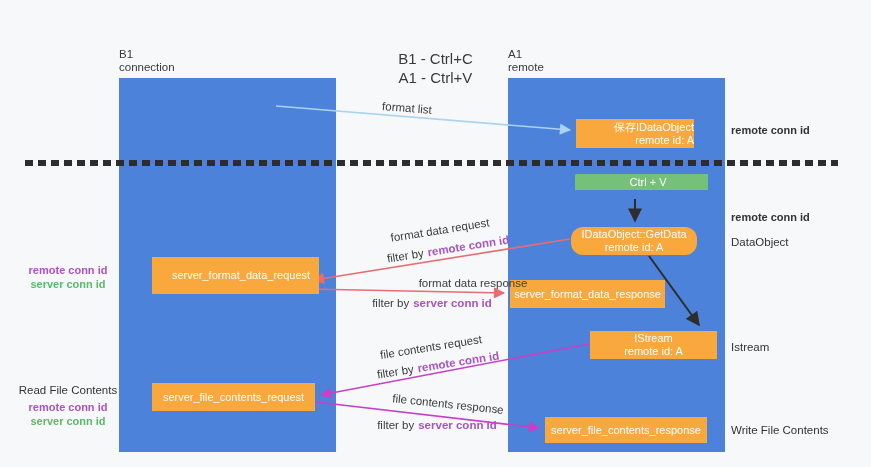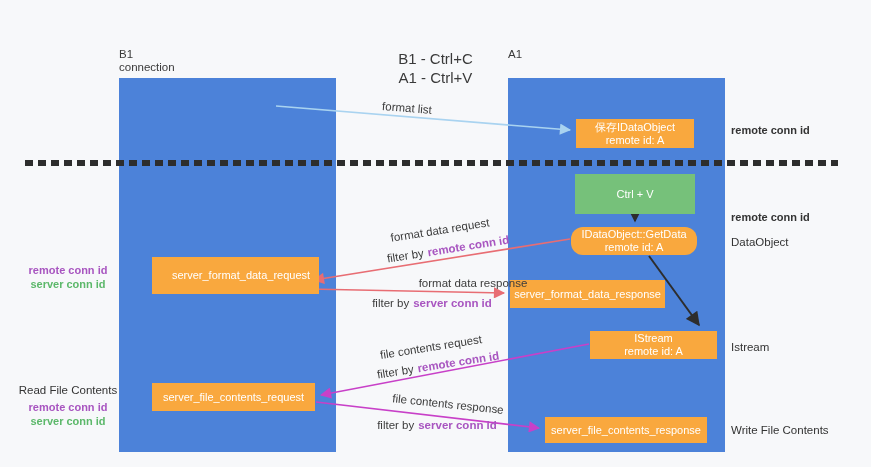--- a/index.html
+++ b/index.html
@@ -56,20 +56,21 @@
     <div>B1 - Ctrl+C</div>
     <div>A1 - Ctrl+V</div>
   </div>
 
   <div class="lane-header" style="left:119px;">
     <div>B1</div>
     <div>connection</div>
   </div>
   <div class="lane-header" style="left:508px;">
     <div>A1</div>
+    <div>remote</div>
   </div>
 
   <div class="lane" style="left:119px;"></div>
   <div class="lane" style="left:508px;"></div>
 
   <svg class="overlay" viewBox="0 0 871 467">
     <defs>
       <marker id="ah-blue" viewBox="0 0 10 10" refX="9" refY="5" markerWidth="9" markerHeight="7" orient="auto-start-reverse">
         <path d="M0,0 L10,5 L0,10 z" fill="#a9d3f0"></path>
       </marker>
@@ -95,26 +96,26 @@
     <line x1="570" y1="239" x2="314" y2="280" stroke="#e86d73" stroke-width="1.6" marker-end="url(#ah-red)"></line>
 
     <line x1="309" y1="289" x2="504" y2="293" stroke="#e86d73" stroke-width="1.6" marker-end="url(#ah-red)"></line>
 
     <line x1="589" y1="344" x2="321" y2="395" stroke="#c840c8" stroke-width="1.6" marker-end="url(#ah-magenta)"></line>
 
     <line x1="316" y1="402" x2="539" y2="428" stroke="#c840c8" stroke-width="1.6" marker-end="url(#ah-magenta)"></line>
   </svg>
 
 
-  <div class="box orange" style="left:576px; top:119px; width:118px; height:29px;">
+  <div class="box orange" style="left:576px; top:119px; width:118px; height:29px;align-items:flex-end;">
     <span>保存IDataObject</span>
     <span>remote id: A</span>
   </div>
 
-  <div class="box green" style="left:575px; top:174px; width:120px; height:40px;">
+  <div class="box green" style="left:575px; top:174px; width:120px; height:16px;padding-left:13px;">
     <span>Ctrl + V</span>
   </div>
 
   <div class="box orange" style="left:571px; top:227px; width:126px; height:28px;border-radius:12px;">
     <span>IDataObject::GetData</span>
     <span>remote id: A</span>
   </div>
 
   <div class="box orange" style="left:152px; top:257px; width:156px; height:37px;padding-left:11px;">
     <span>server_format_data_request</span>

